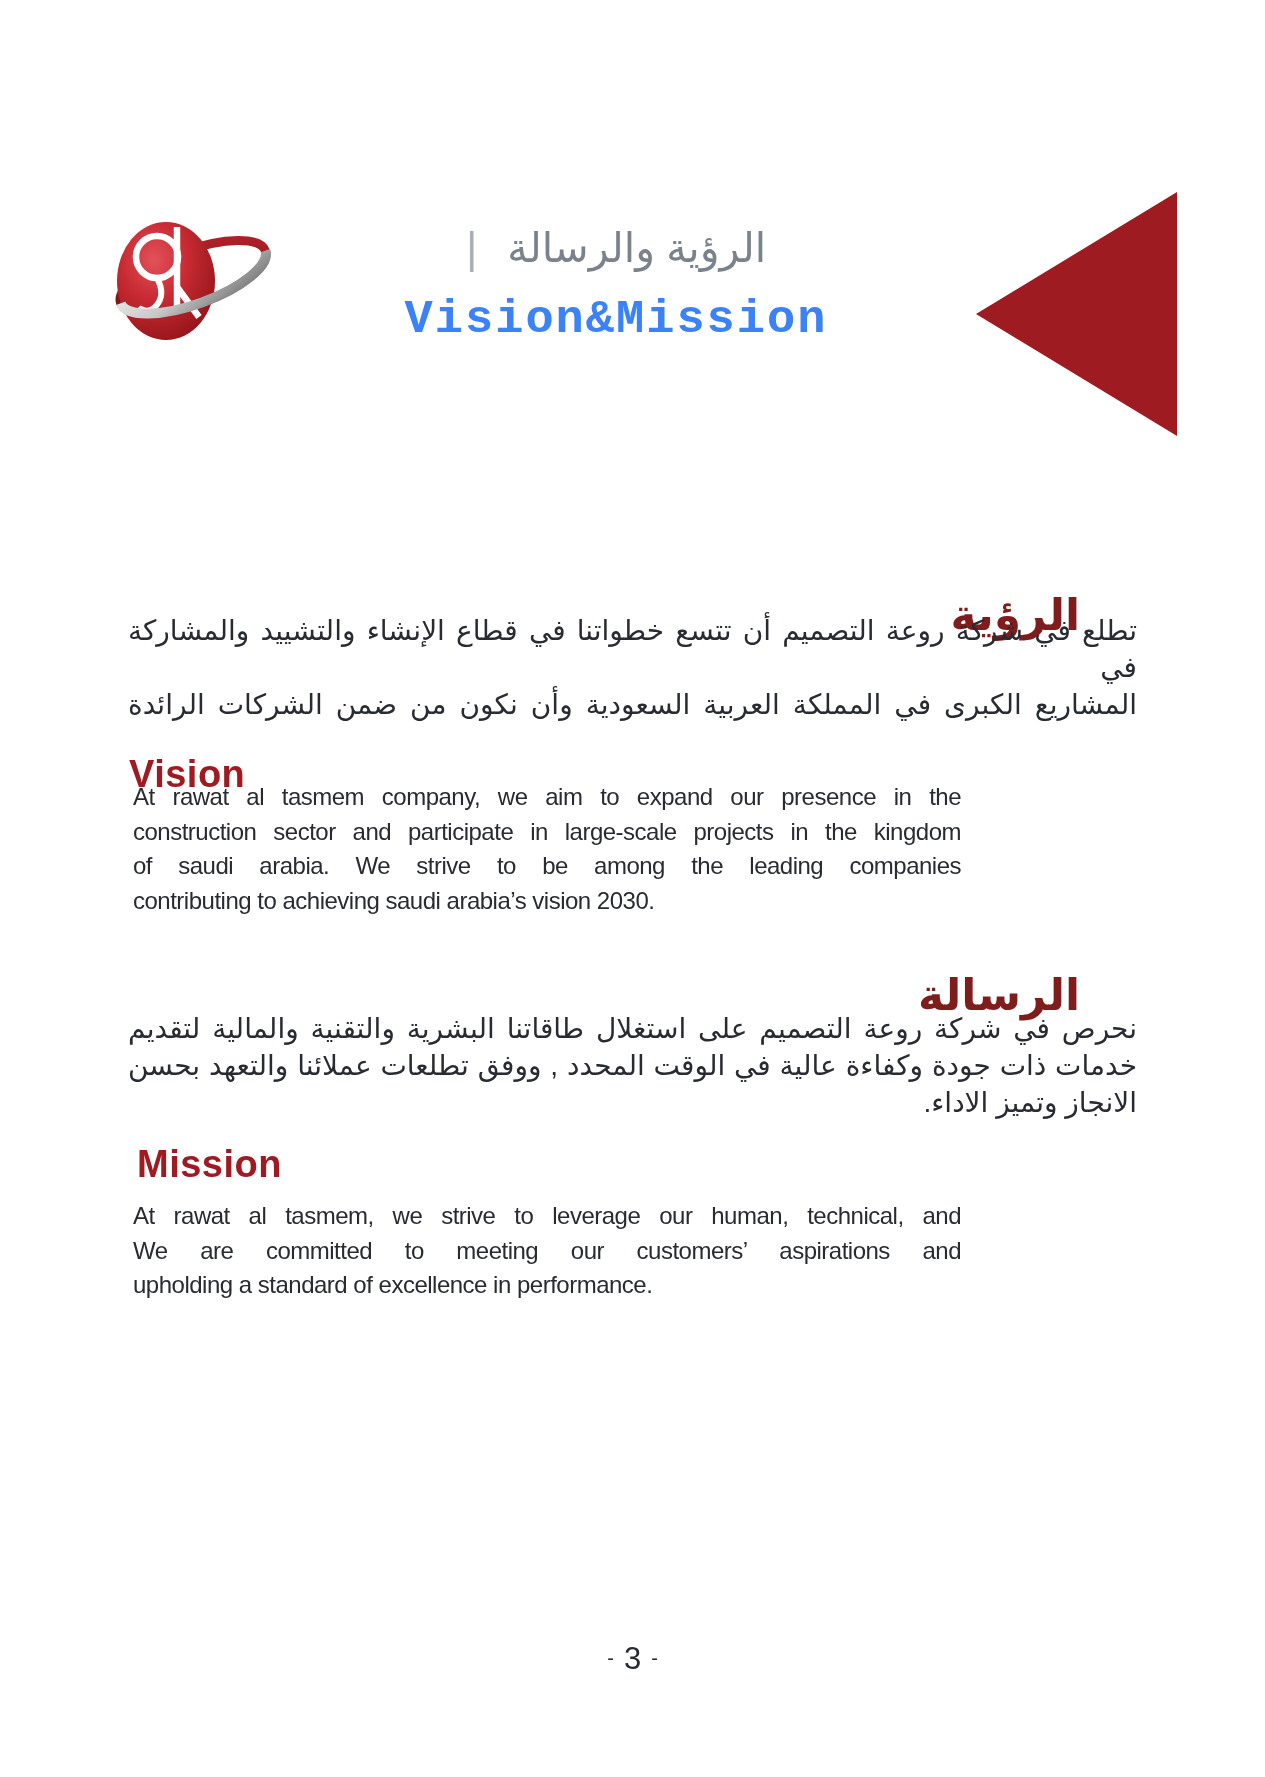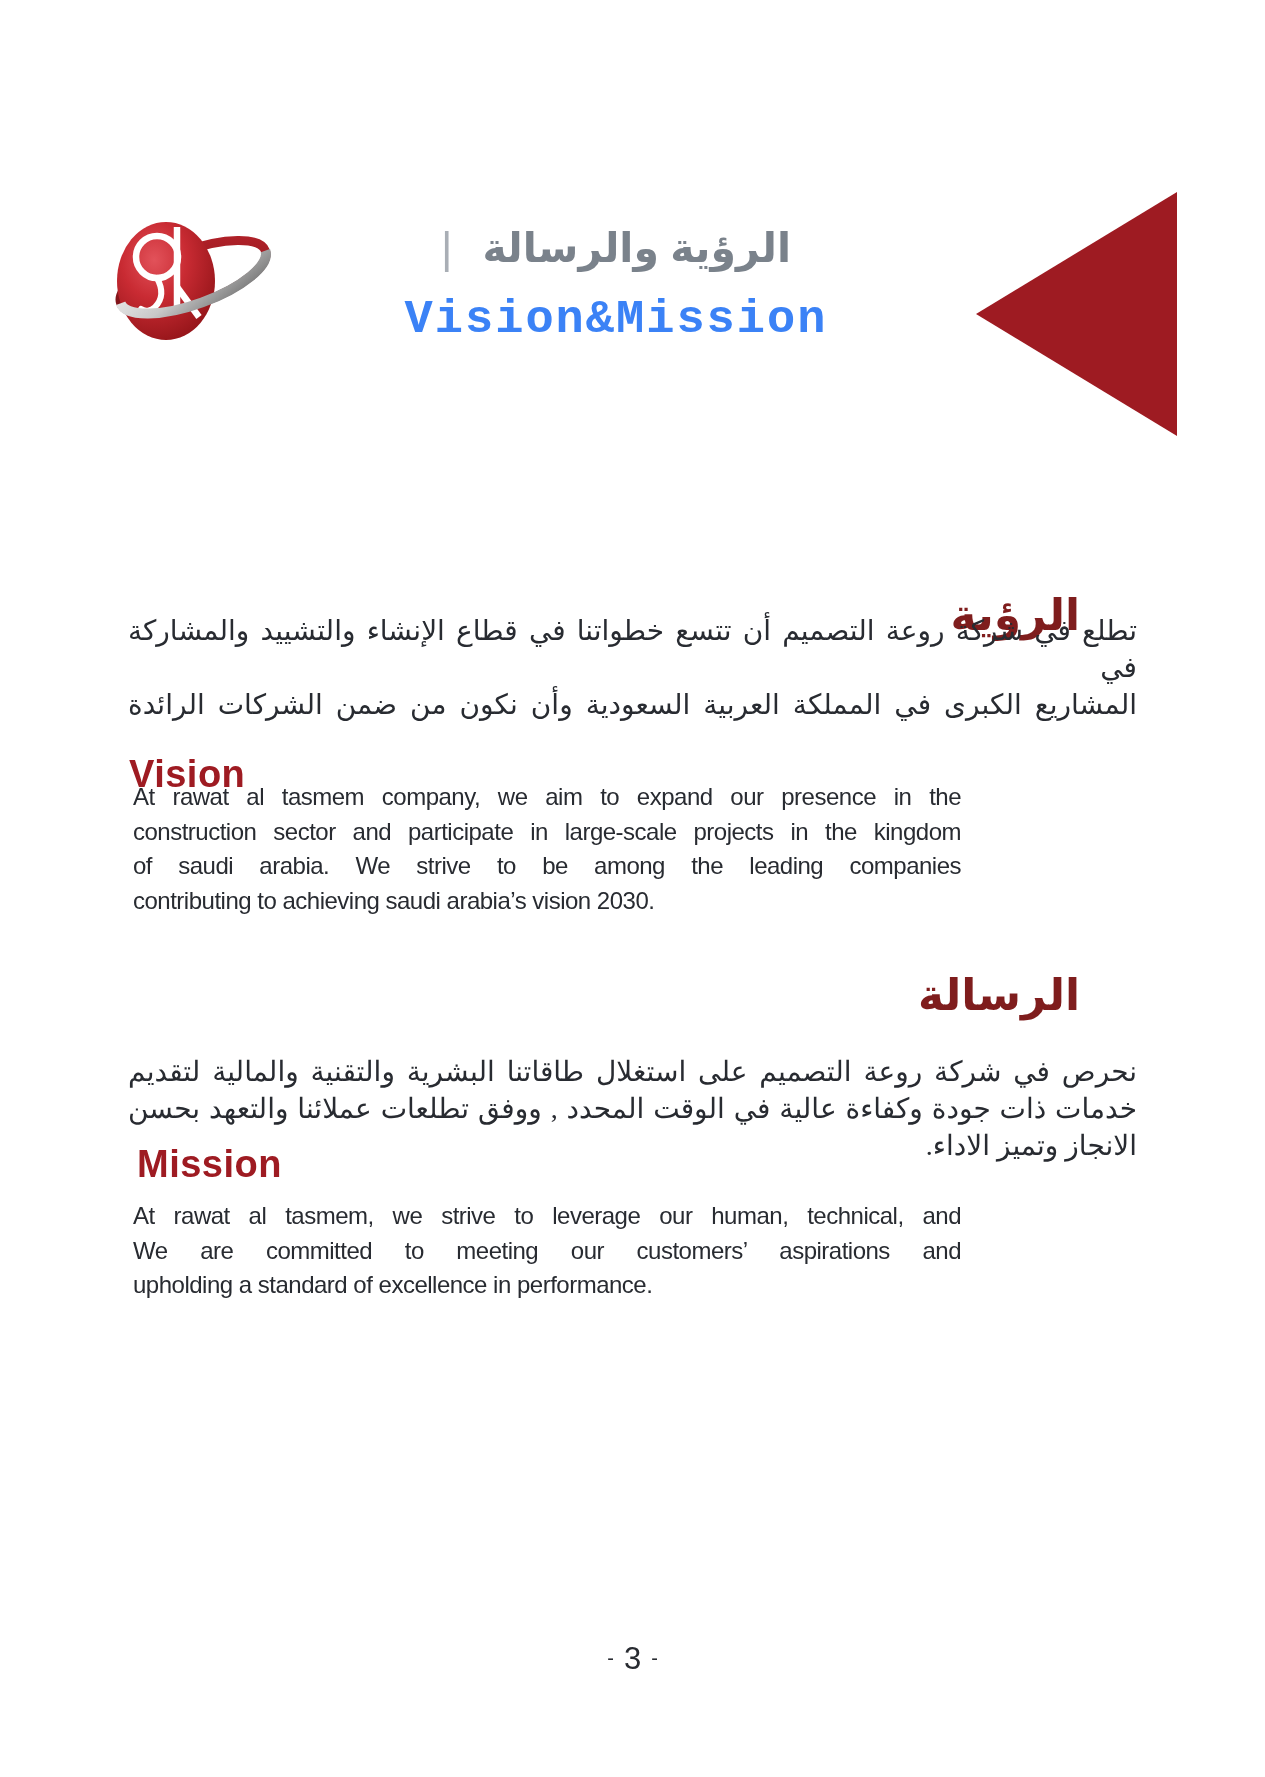--- a/index.html
+++ b/index.html
@@ -19,21 +19,21 @@
   }
   .title-ar-row{
     display:flex;flex-direction:row;align-items:center;gap:30px;
     height:56px;
   }
   .title-separator{
     color:#a9aeb5;font-size:44px;font-weight:300;line-height:56px;
   }
   .title-ar{
     direction:rtl;
-    color:#7a828b;font-size:41px;font-weight:700;line-height:56px;
+    color:#7a828b;font-size:41px;font-weight:400;line-height:56px;
     white-space:nowrap;
   }
   .title-en{
     margin-top:18px;
     color:#3b82f6;font-size:47px;font-weight:700;letter-spacing:2px;
     line-height:52px;white-space:nowrap;font-family:Liberation Mono, monospace;
   }
   .corner-triangle{
     position:absolute;left:976px;top:192px;width:201px;height:244px;
     background:#9e1b22;
@@ -65,21 +65,21 @@
   .line{display:block;}
   .j{text-align:justify;text-align-last:justify;}
   .para-ar .last{text-align:right;}
   .para-en .last{text-align:left;}
 
   #vision-heading-ar{top:548px;}
   #vision-para-ar{top:612px;}
   #vision-heading-en{top:716px;}
   #vision-para-en{top:780px;}
   #mission-heading-ar{top:928px;}
-  #mission-para-ar{top:1053px;font-family:Liberation Serif, serif;}
+  #mission-para-ar{top:1010px;}
   #mission-heading-en{top:1106px;margin-left:8px;}
   #mission-para-en{top:1174px;margin-top:25px;}
 
   
   .page-number{
     position:absolute;left:0;top:1641px;width:100%;
     text-align:center;color:#282b31;
   }
   .page-number .num{font-size:31px;font-weight:400;margin:0 10px;}
   .page-number .dash{font-size:20px;vertical-align:4px;}

